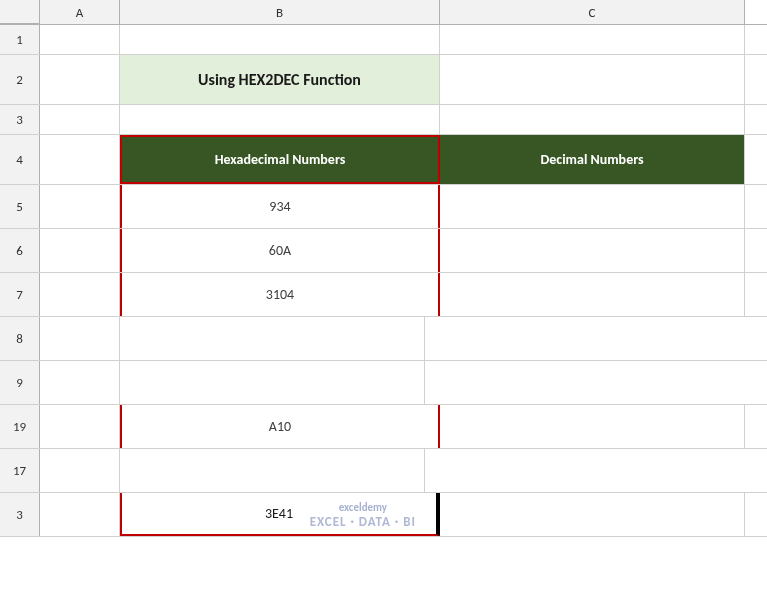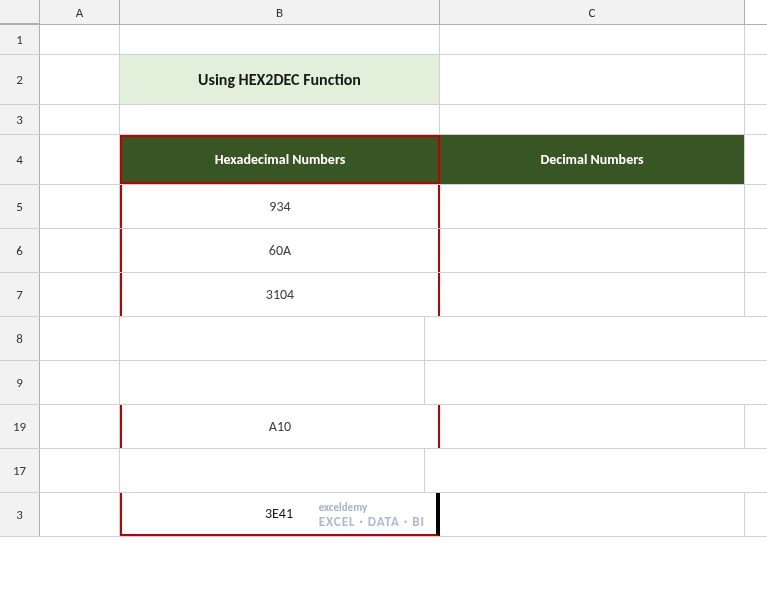--- a/index.html
+++ b/index.html
@@ -159,27 +159,27 @@
       border-right: 2px solid #c00000;
       border-bottom: 2px solid #c00000;
     }
 
     .watermark {
       position: relative;
     }
     .watermark-text {
       position: absolute;
       bottom: 4px;
-      right: 11px;
+      right: 20px;
       font-size: 10px;
       color: rgba(100,120,160,0.55);
       pointer-events: none;
       display: flex;
       flex-direction: column;
-      align-items: flex-start;
+      align-items: center;
       line-height: 1.2;
     }
   </style>
 </head>
 <body>
 
 <div class="spreadsheet">
 
   <div class="col-headers">
     <div class="corner-cell"></div>

